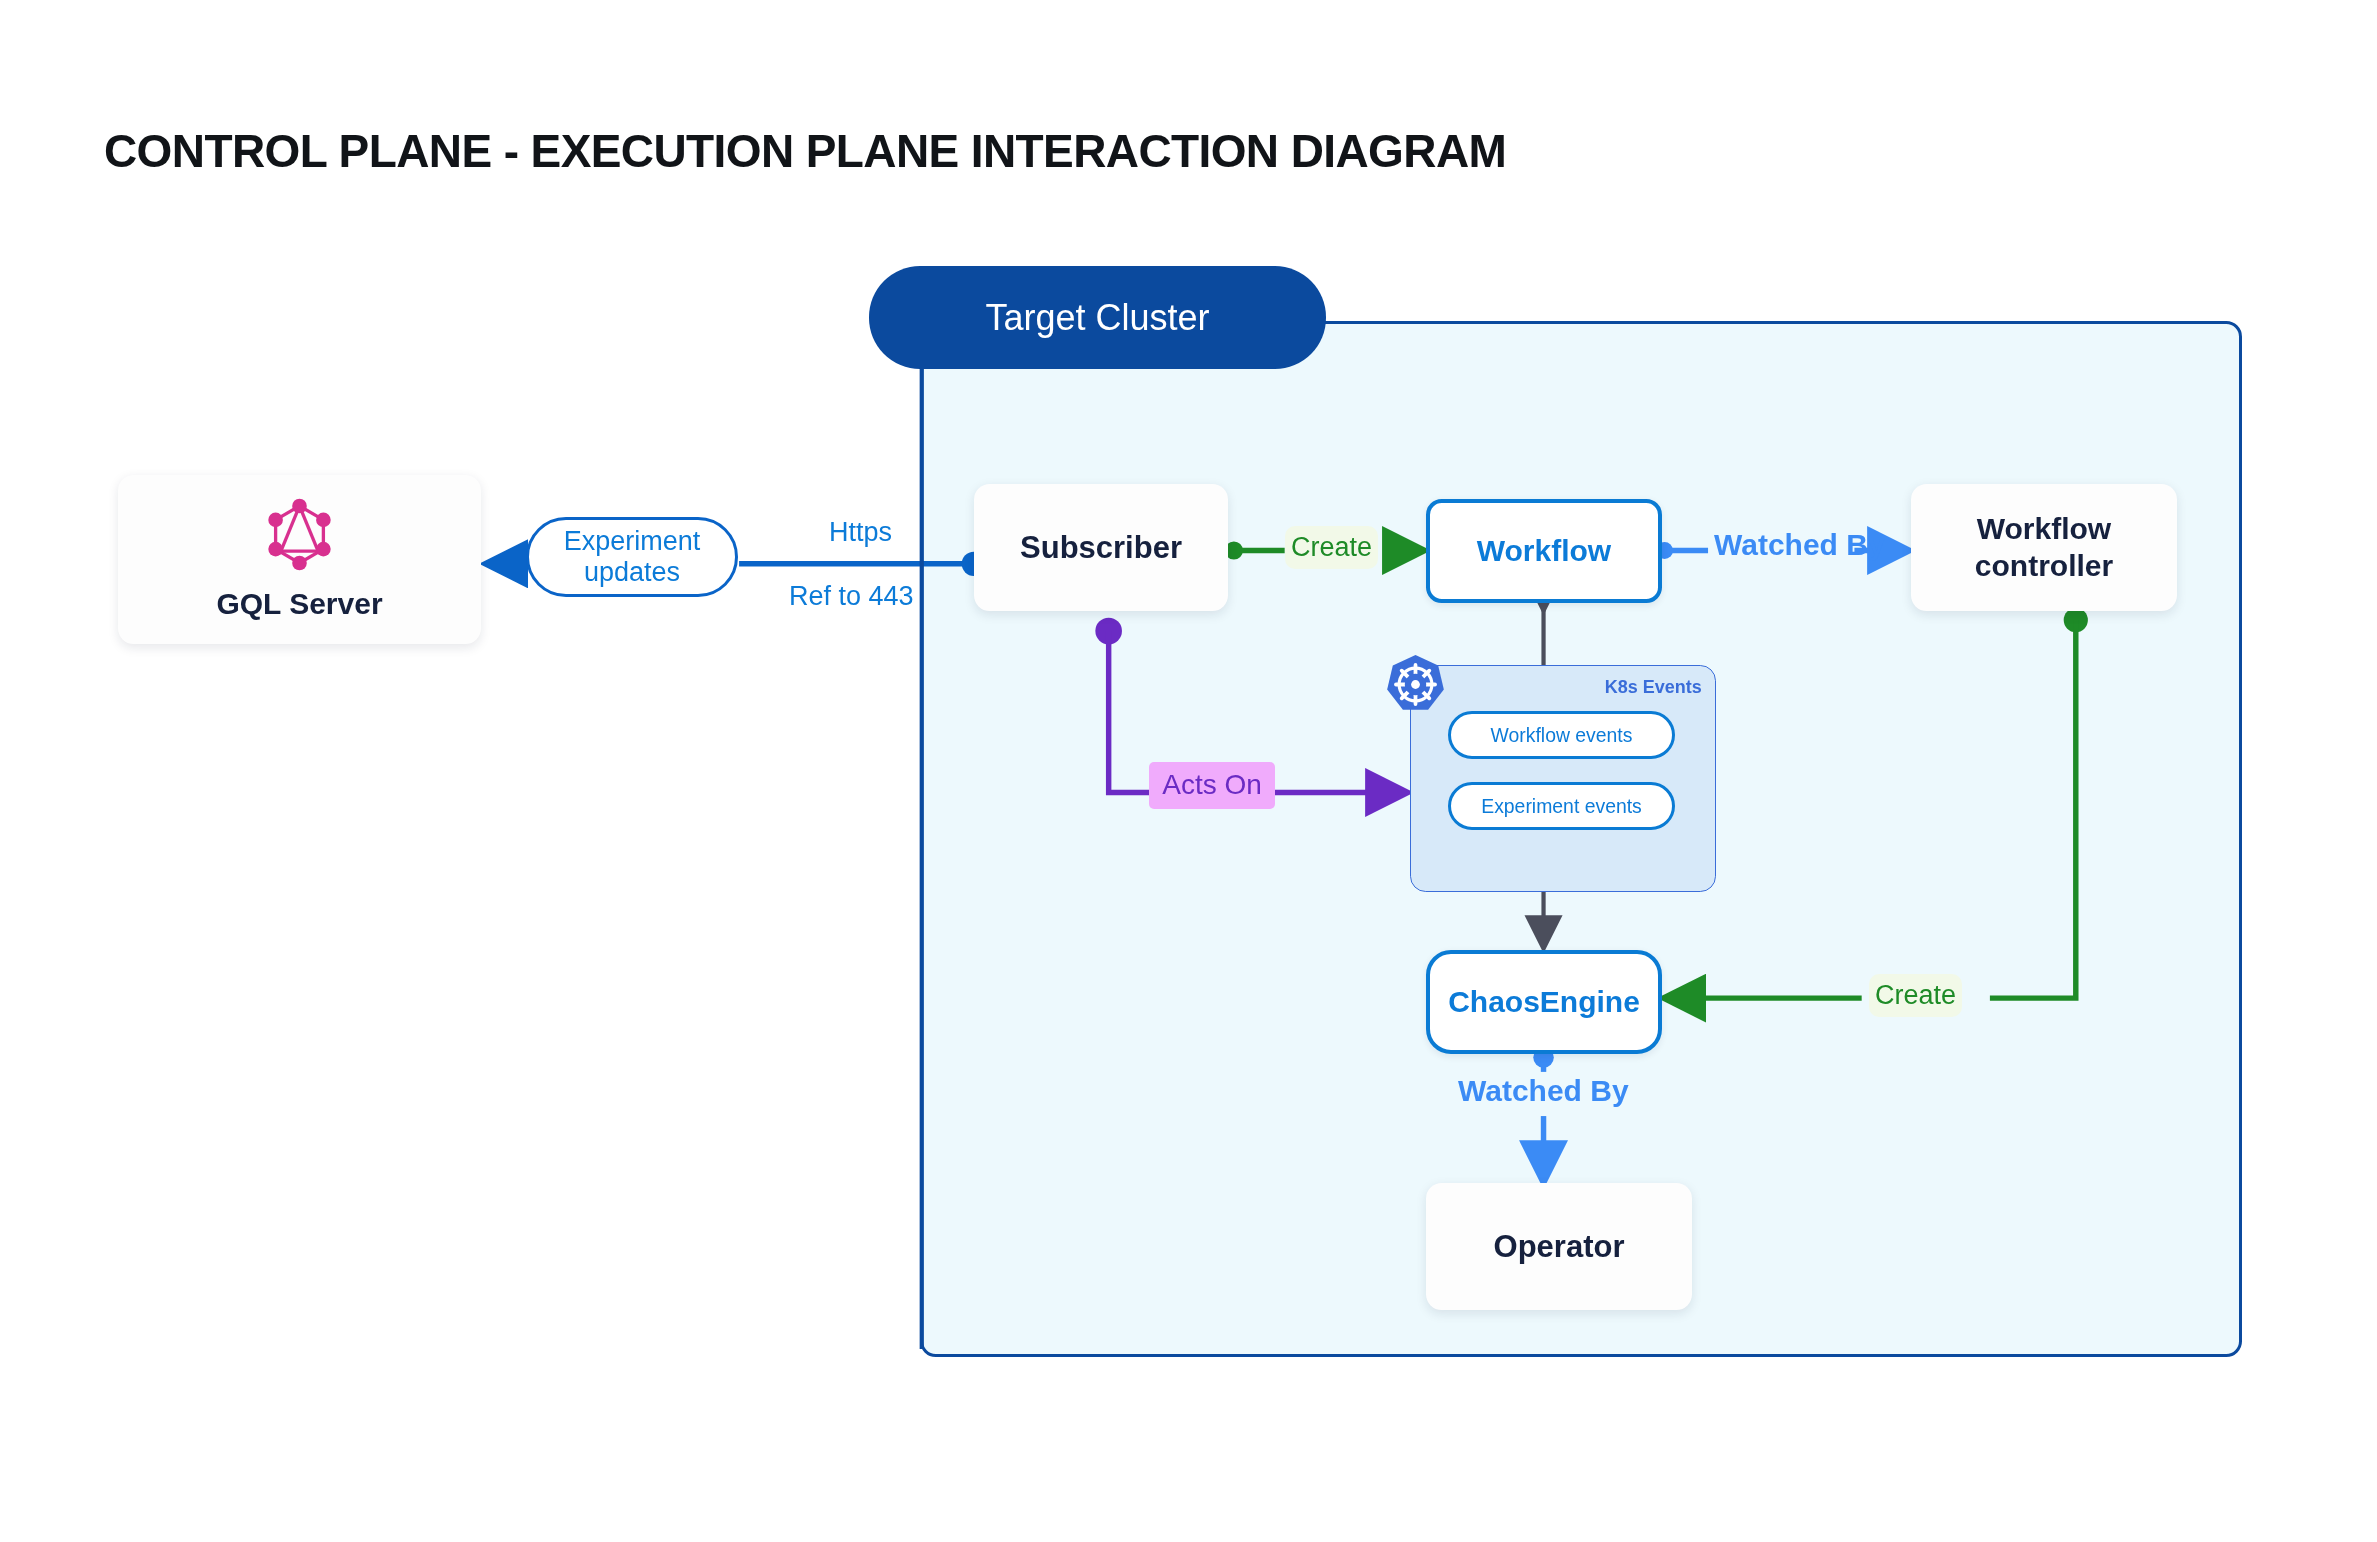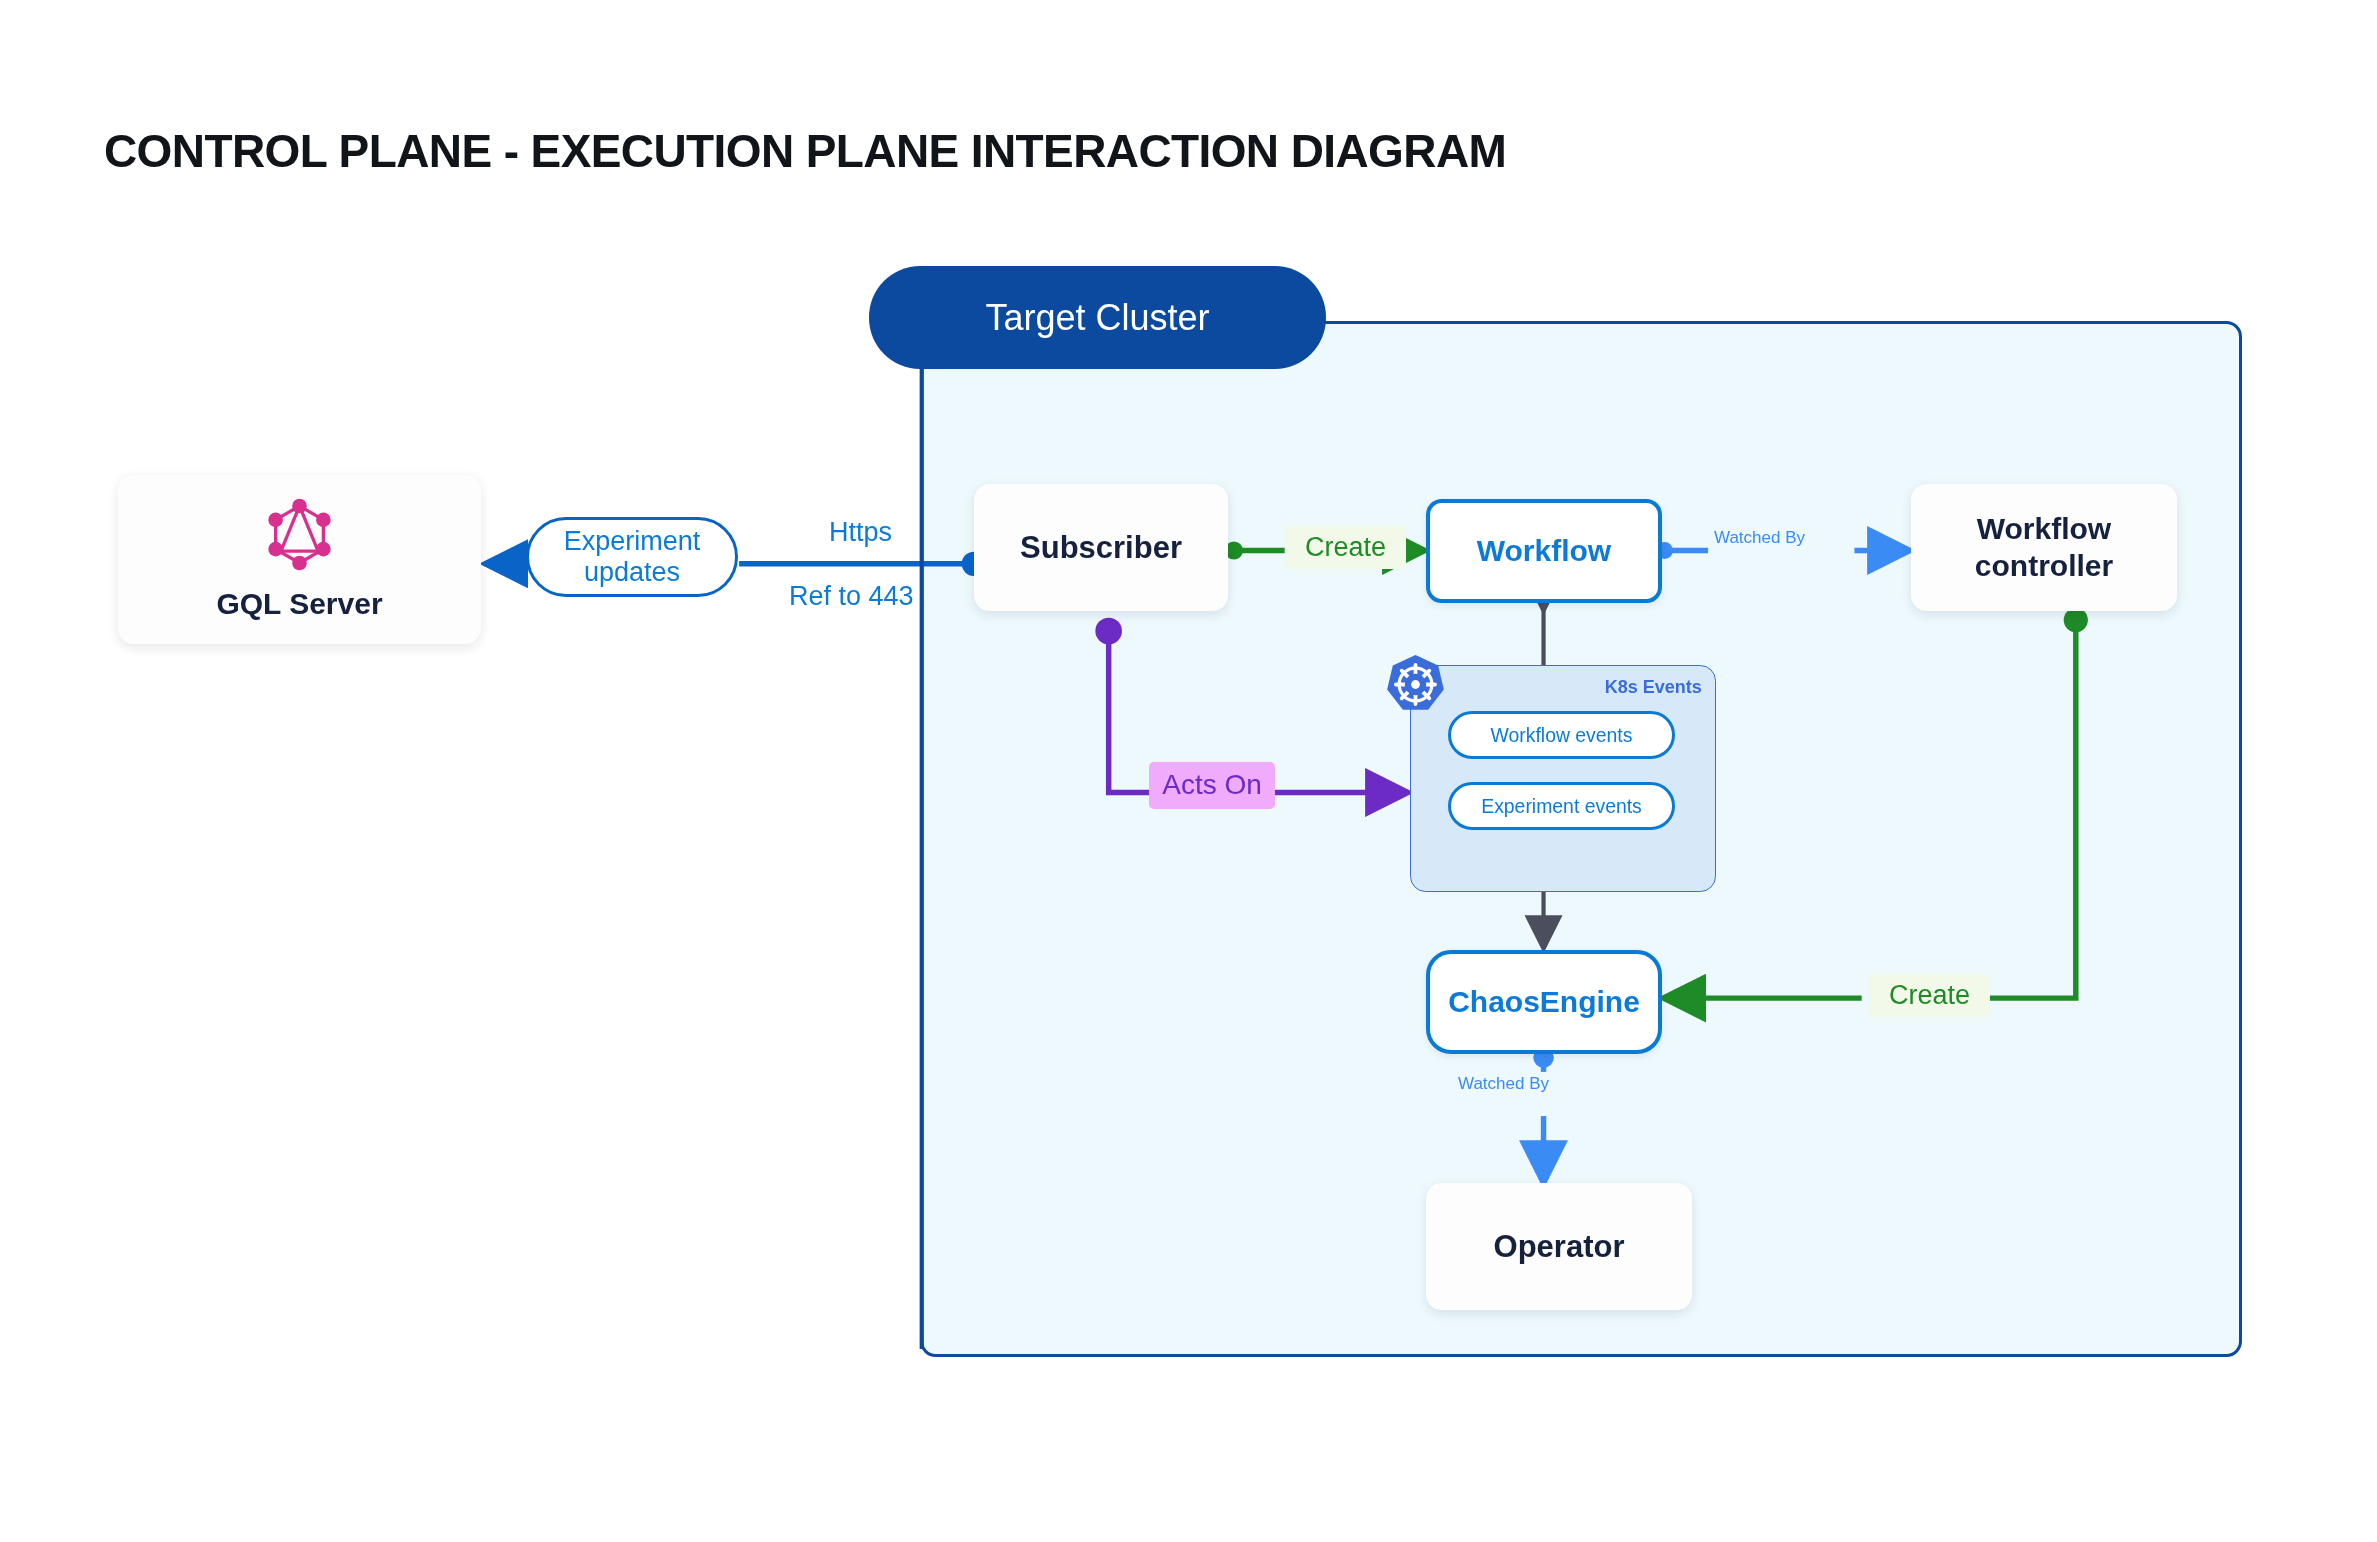--- a/index.html
+++ b/index.html
@@ -74,24 +74,24 @@
   }
   #evt-workflow   {top:711px;}
   #evt-experiments{top:782px;}
 
   
   .edge-label{
     position:absolute;z-index:8;white-space:nowrap;
     display:flex;align-items:center;justify-content:center;
   }
   .lbl-create{
-    color:#1E8B27;background:#F2F9E8;border-radius:1px;
-    font-size:27px;padding:6px 20px;
-  }
-  .lbl-watch{color:#3B8BF5;font-size:17px;background:transparent;padding:0 6px;}
+    color:#1E8B27;background:#F2F9E8;border-radius:10px;
+    font-size:27px;padding:6px 6px;
+  }
+  .lbl-watch{color:#3B8BF5;font-size:30px;background:transparent;padding:0 6px;font-weight:bold;}
   .lbl-acts{
     color:#6B2BC4;background:#f0abfc;border-radius:5px;
     font-size:28px;padding:7.3px 13.3px;
   }
   .lbl-blue{color:#0C7BD8;font-size:27px;background:transparent;}
   .pill-exp{
     position:absolute;left:526px;top:517px;width:212px;height:80px;
     border:3.6px solid #0A64C8;border-radius:40px;background:#ffffff;
     display:flex;align-items:center;justify-content:center;text-align:center;
     color:#0C7BD8;font-size:27px;line-height:1.15;z-index:8;box-sizing:border-box;

